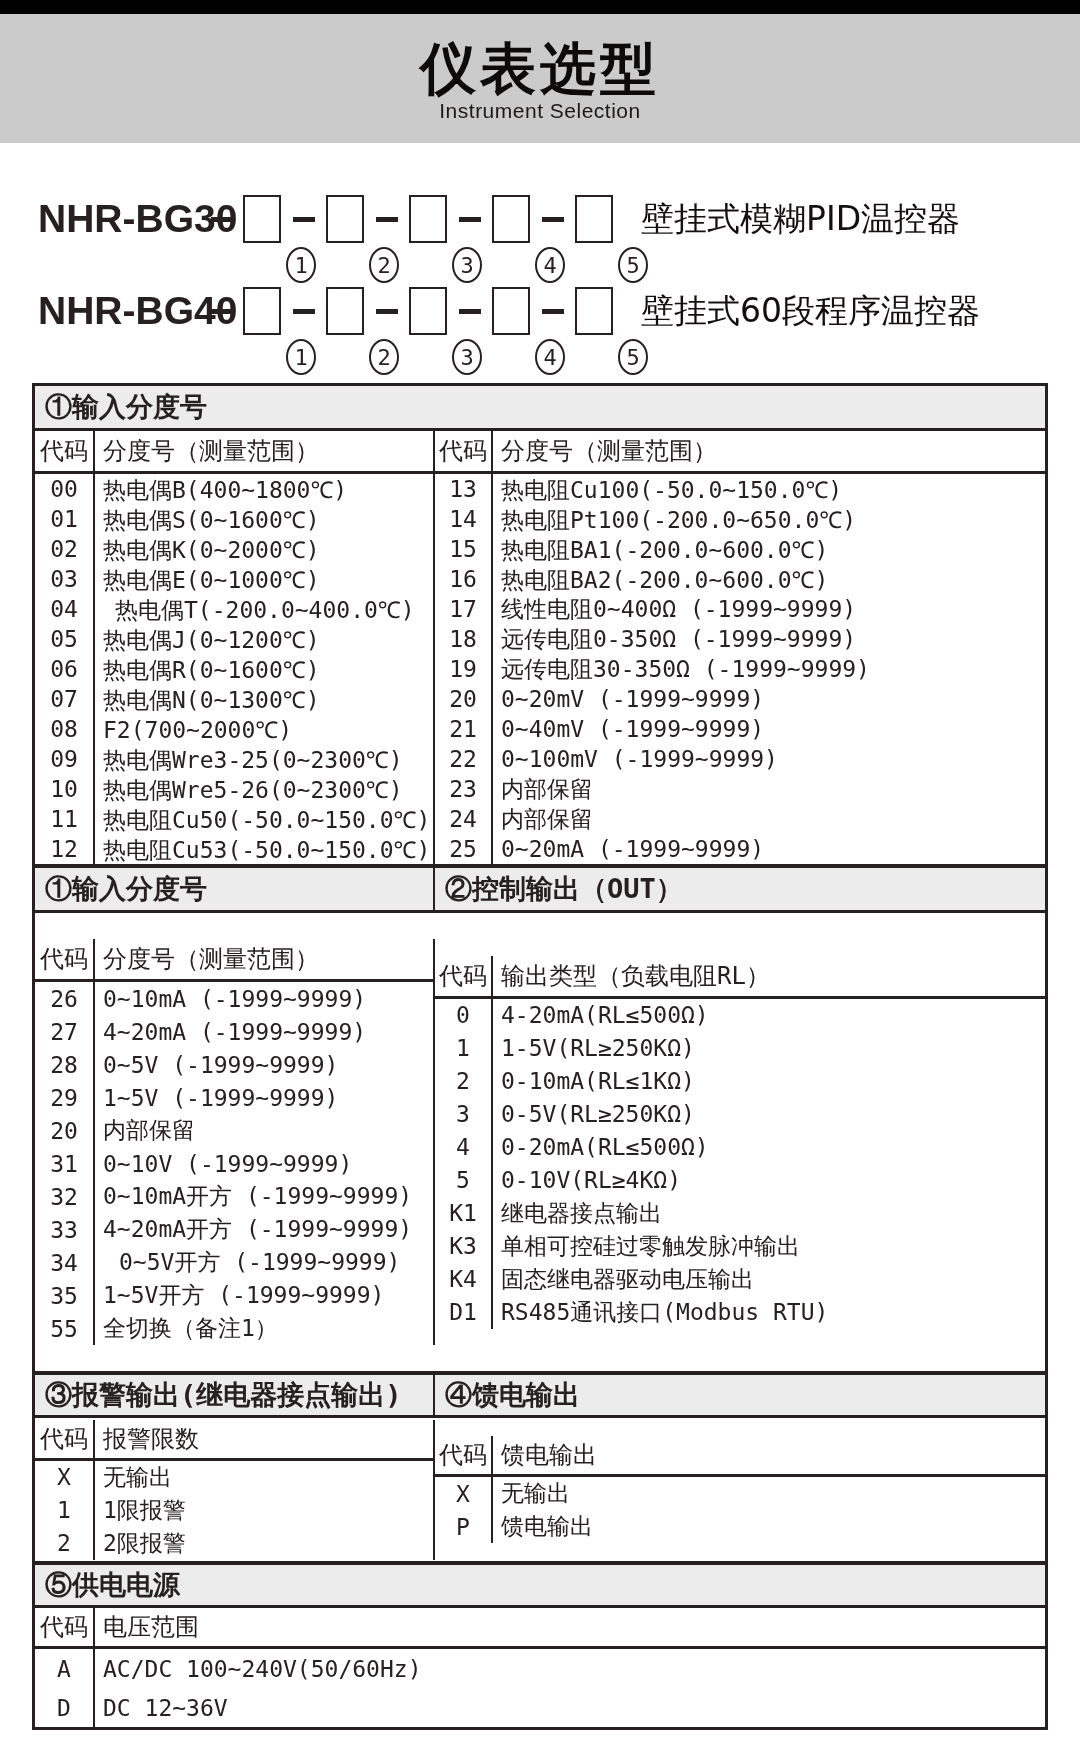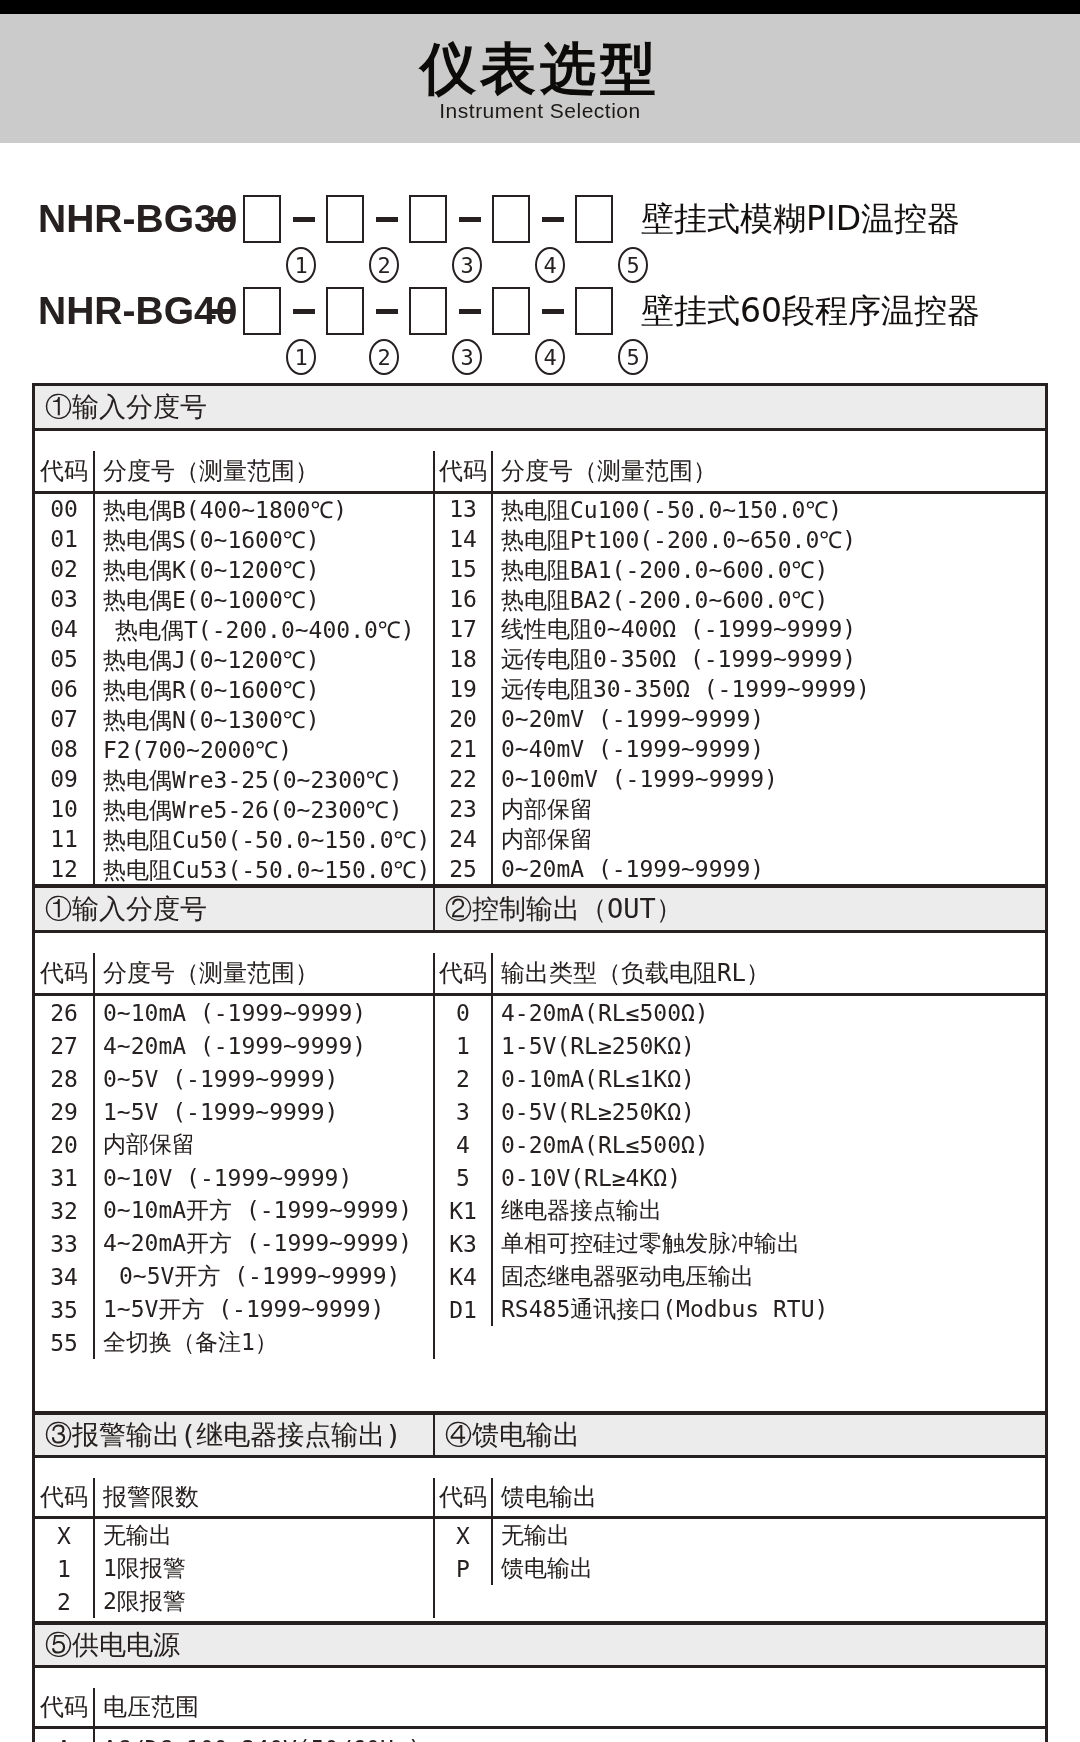--- a/index.html
+++ b/index.html
@@ -33,24 +33,24 @@
   .circle-num{width:26px;height:32px;flex:none;border:2px solid var(--ink);border-radius:50%;
     display:flex;align-items:center;justify-content:center;font-size:22px;margin-right:53px;
     font-family:"DejaVu Sans Mono","Liberation Mono",monospace;}
   .model-block + .model-block{margin-top:2px;}
 
   
   .seltable{margin:8px 32px 0 32px;border:3px solid var(--ink);
     font-family:"DejaVu Sans Mono","Liberation Mono",monospace;}
   .sec + .sec{border-top:4px solid var(--ink);}
   .band{display:flex;background:var(--band-bg);border-bottom:3px solid var(--ink);}
-  .bcell{flex:1;display:flex;align-items:center;padding:0 0 0 10px;font-weight:normal;
+  .bcell{flex:1;display:flex;align-items:center;padding:0 0 0 10px;font-weight:bold;
     font-size:27px;white-space:nowrap;box-sizing:border-box;}
   .bcell.left{width:400px;flex:none;border-right:2px solid var(--ink);}
-  .body{display:flex;align-items:flex-start;margin-top:20px;}
+  .body{display:flex;align-items:center;}
   .half{display:flex;flex-direction:column;box-sizing:border-box;}
   .half.left{width:400px;flex:none;border-right:2px solid var(--ink);}
   .half.right{flex:1;}
   .half.wide{flex:1;}
   .hrow{display:flex;align-items:stretch;flex:none;}
   .hrow.hdr{border-bottom:3px solid var(--ink);font-size:24px;}
   .hrow.filler{flex:1;min-height:0;height:auto !important;}
   .code{width:60px;flex:none;border-right:2px solid var(--ink);display:flex;
     align-items:center;justify-content:center;white-space:nowrap;box-sizing:border-box;}
   .half.right .code{width:58px;}
@@ -129,21 +129,21 @@
             <div class="hrow" style="height: 30px;">
               <span class="code">00</span>
               <span class="val">热电偶B(400~1800℃)</span>
             </div>
             <div class="hrow" style="height: 30px;">
               <span class="code">01</span>
               <span class="val">热电偶S(0~1600℃)</span>
             </div>
             <div class="hrow" style="height: 30px;">
               <span class="code">02</span>
-              <span class="val">热电偶K(0~1200℃)</span>
+              <span class="val">热电偶K(0~2000℃)</span>
             </div>
             <div class="hrow" style="height: 30px;">
               <span class="code">03</span>
               <span class="val">热电偶E(0~1000℃)</span>
             </div>
             <div class="hrow" style="height: 30px; gap: 12px;">
               <span class="code">04</span>
               <span class="val">热电偶T(-200.0~400.0℃)</span>
             </div>
             <div class="hrow" style="height: 30px;">

